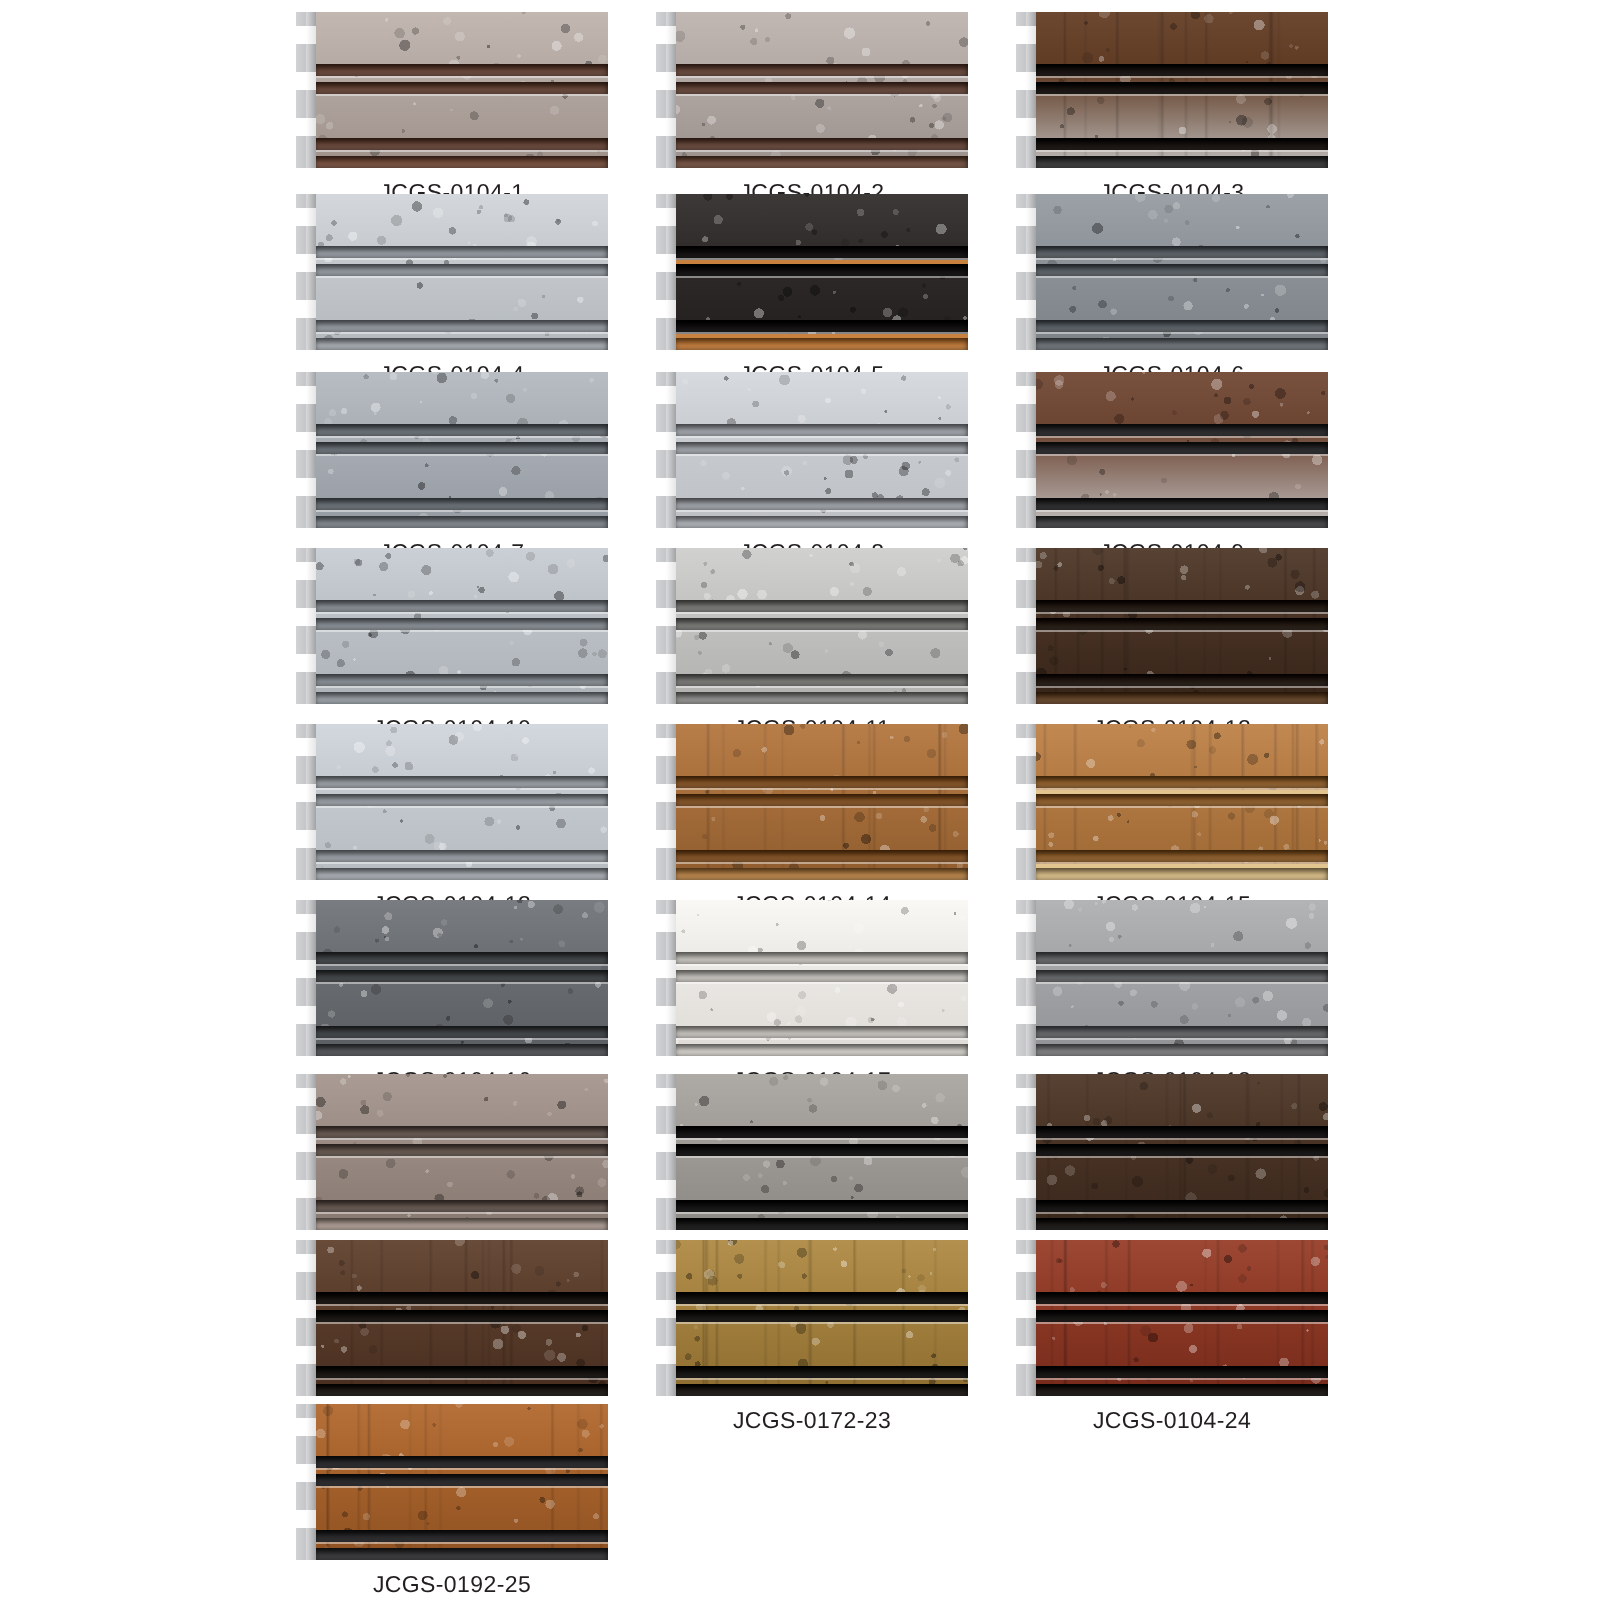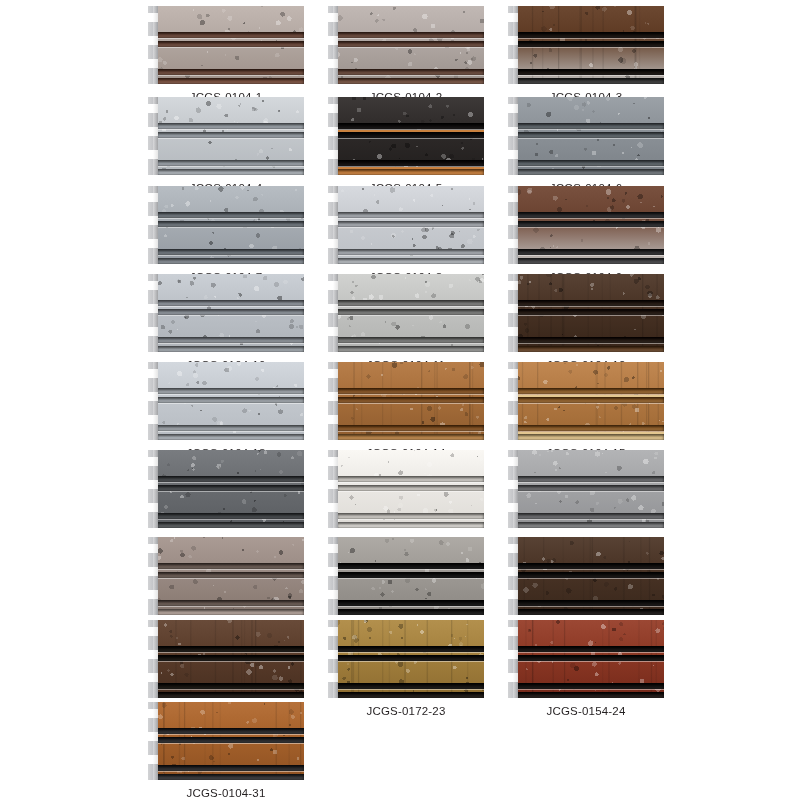--- a/index.html
+++ b/index.html
@@ -602,21 +602,21 @@
           <div class="hl" style="top: 88.4615%;"></div>
           <div class="groove gr-shadow" style="top: 92.3077%; height: 7.69231%; background: linear-gradient(rgb(4, 0, 0) 0%, rgb(32, 26, 23) 50%, rgb(50, 44, 41) 100%);"></div>
         </div>
         <div class="edge">
           <div class="notch n1"></div>
           <div class="notch n2"></div>
           <div class="notch n3"></div>
           <div class="lip"></div>
         </div>
       </div>
-      <div class="caption">JCGS-0154-24</div>
+      <div class="caption">JCGS-0104-24</div>
     </div>
     <div class="cell" style="left: 148px; top: 702px;">
       <div class="tile">
         <div class="body">
           <div class="face" style="background: linear-gradient(rgb(182, 113, 58) 0%, rgb(168, 99, 44) 38%, rgb(142, 81, 34) 100%);"></div>
           <div class="tex" style="background-image: radial-gradient(2.3px at 11.5% 82.2%, rgba(0, 0, 0, 0.33) 0px, rgba(0, 0, 0, 0.33) 100%, rgba(0, 0, 0, 0) 100%), radial-gradient(1.6px at 18.9% 98.4%, rgba(0, 0, 0, 0.25) 0px, rgba(0, 0, 0, 0.25) 100%, rgba(0, 0, 0, 0) 100%), radial-gradient(1.5px at 10.5% 70.8%, rgba(0, 0, 0, 0.28) 0px, rgba(0, 0, 0, 0.28) 100%, rgba(0, 0, 0, 0) 100%), radial-gradient(1.1px at 97.8% 14.4%, rgba(255, 255, 255, 0.2) 0px, rgba(255, 255, 255, 0.2) 100%, rgba(0, 0, 0, 0) 100%), radial-gradient(1.2px at 88.5% 96.3%, rgba(0, 0, 0, 0.16) 0px, rgba(0, 0, 0, 0.16) 100%, rgba(0, 0, 0, 0) 100%), radial-gradient(2.4px at 31% 13.1%, rgba(255, 255, 255, 0.25) 0px, rgba(255, 255, 255, 0.25) 100%, rgba(0, 0, 0, 0) 100%), radial-gradient(2.1px at 25.6% 35.3%, rgba(255, 255, 255, 0.16) 0px, rgba(255, 255, 255, 0.16) 100%, rgba(0, 0, 0, 0) 100%), radial-gradient(2.4px at 2.3% 19%, rgba(255, 255, 255, 0.25) 0px, rgba(255, 255, 255, 0.25) 100%, rgba(0, 0, 0, 0) 100%), radial-gradient(1.3px at 65.1% 82.9%, rgba(0, 0, 0, 0.14) 0px, rgba(0, 0, 0, 0.14) 100%, rgba(0, 0, 0, 0) 100%), radial-gradient(1.2px at 3.2% 53.2%, rgba(0, 0, 0, 0.22) 0px, rgba(0, 0, 0, 0.22) 100%, rgba(0, 0, 0, 0) 100%), radial-gradient(1px at 68.7% 74.8%, rgba(255, 255, 255, 0.27) 0px, rgba(255, 255, 255, 0.27) 100%, rgba(0, 0, 0, 0) 100%), radial-gradient(0.6px at 21.2% 88.6%, rgba(255, 255, 255, 0.25) 0px, rgba(255, 255, 255, 0.25) 100%, rgba(0, 0, 0, 0) 100%), radial-gradient(0.8px at 38.8% 76.5%, rgba(0, 0, 0, 0.13) 0px, rgba(0, 0, 0, 0.13) 100%, rgba(0, 0, 0, 0) 100%), radial-gradient(1.5px at 95.9% 72%, rgba(255, 255, 255, 0.24) 0px, rgba(255, 255, 255, 0.24) 100%, rgba(0, 0, 0, 0) 100%), radial-gradient(2.7px at 7.6% 38.5%, rgba(255, 255, 255, 0.31) 0px, rgba(255, 255, 255, 0.31) 100%, rgba(0, 0, 0, 0) 100%), radial-gradient(0.9px at 40.9% 13.4%, rgba(0, 0, 0, 0.2) 0px, rgba(0, 0, 0, 0.2) 100%, rgba(0, 0, 0, 0) 100%), radial-gradient(2px at 92.4% 19%, rgba(255, 255, 255, 0.19) 0px, rgba(255, 255, 255, 0.19) 100%, rgba(0, 0, 0, 0) 100%), radial-gradient(1px at 32.7% 41%, rgba(255, 255, 255, 0.36) 0px, rgba(255, 255, 255, 0.36) 100%, rgba(0, 0, 0, 0) 100%), radial-gradient(1.8px at 17.8% 72.2%, rgba(255, 255, 255, 0.17) 0px, rgba(255, 255, 255, 0.17) 100%, rgba(0, 0, 0, 0) 100%), radial-gradient(2.5px at 66.4% 24.1%, rgba(255, 255, 255, 0.14) 0px, rgba(255, 255, 255, 0.14) 100%, rgba(0, 0, 0, 0) 100%), radial-gradient(2.5px at 4.8% 4.4%, rgba(0, 0, 0, 0.14) 0px, rgba(0, 0, 0, 0.14) 100%, rgba(0, 0, 0, 0) 100%), radial-gradient(1.5px at 77.7% 61.4%, rgba(0, 0, 0, 0.34) 0px, rgba(0, 0, 0, 0.34) 100%, rgba(0, 0, 0, 0) 100%), radial-gradient(1.2px at 26.3% 95.7%, rgba(0, 0, 0, 0.11) 0px, rgba(0, 0, 0, 0.11) 100%, rgba(0, 0, 0, 0) 100%), radial-gradient(0.6px at 32.2% 36.9%, rgba(0, 0, 0, 0.23) 0px, rgba(0, 0, 0, 0.23) 100%, rgba(0, 0, 0, 0) 100%), radial-gradient(2.4px at 29.1% 89.3%, rgba(0, 0, 0, 0.17) 0px, rgba(0, 0, 0, 0.17) 100%, rgba(0, 0, 0, 0) 100%), radial-gradient(2.6px at 80.4% 42%, rgba(255, 255, 255, 0.13) 0px, rgba(255, 255, 255, 0.13) 100%, rgba(0, 0, 0, 0) 100%), radial-gradient(2.3px at 23.2% 47.1%, rgba(255, 255, 255, 0.37) 0px, rgba(255, 255, 255, 0.37) 100%, rgba(0, 0, 0, 0) 100%), radial-gradient(2.3px at 80.3% 64.2%, rgba(255, 255, 255, 0.25) 0px, rgba(255, 255, 255, 0.25) 100%, rgba(0, 0, 0, 0) 100%), radial-gradient(2.4px at 37% 71.4%, rgba(0, 0, 0, 0.22) 0px, rgba(0, 0, 0, 0.22) 100%, rgba(0, 0, 0, 0) 100%), radial-gradient(1px at 86.3% 43%, rgba(0, 0, 0, 0.31) 0px, rgba(0, 0, 0, 0.31) 100%, rgba(0, 0, 0, 0) 100%), radial-gradient(1.7px at 39.6% 94.3%, rgba(255, 255, 255, 0.33) 0px, rgba(255, 255, 255, 0.33) 100%, rgba(0, 0, 0, 0) 100%), radial-gradient(0.9px at 4.5% 92.2%, rgba(255, 255, 255, 0.12) 0px, rgba(255, 255, 255, 0.12) 100%, rgba(0, 0, 0, 0) 100%), radial-gradient(1.3px at 29.7% 33.3%, rgba(255, 255, 255, 0.35) 0px, rgba(255, 255, 255, 0.35) 100%, rgba(0, 0, 0, 0) 100%), radial-gradient(2.7px at 15.3% 88.2%, rgba(255, 255, 255, 0.14) 0px, rgba(255, 255, 255, 0.14) 100%, rgba(0, 0, 0, 0) 100%), radial-gradient(2.6px at 91.3% 12.8%, rgba(0, 0, 0, 0.13) 0px, rgba(0, 0, 0, 0.13) 100%, rgba(0, 0, 0, 0) 100%), radial-gradient(1.3px at 61.7% 26%, rgba(255, 255, 255, 0.23) 0px, rgba(255, 255, 255, 0.23) 100%, rgba(0, 0, 0, 0) 100%), radial-gradient(1.2px at 15.7% 54%, rgba(0, 0, 0, 0.26) 0px, rgba(0, 0, 0, 0.26) 100%, rgba(0, 0, 0, 0) 100%), radial-gradient(1.1px at 5.5% 41.5%, rgba(0, 0, 0, 0.29) 0px, rgba(0, 0, 0, 0.29) 100%, rgba(0, 0, 0, 0) 100%), radial-gradient(1.1px at 90.7% 29.6%, rgba(0, 0, 0, 0.26) 0px, rgba(0, 0, 0, 0.26) 100%, rgba(0, 0, 0, 0) 100%), radial-gradient(1.8px at 49.3% 0.1%, rgba(255, 255, 255, 0.17) 0px, rgba(255, 255, 255, 0.17) 100%, rgba(0, 0, 0, 0) 100%), radial-gradient(1px at 55.7% 86.7%, rgba(0, 0, 0, 0.32) 0px, rgba(0, 0, 0, 0.32) 100%, rgba(0, 0, 0, 0) 100%), radial-gradient(0.9px at 25.1% 52.5%, rgba(255, 255, 255, 0.18) 0px, rgba(255, 255, 255, 0.18) 100%, rgba(0, 0, 0, 0) 100%), radial-gradient(2.4px at 24.3% 34.9%, rgba(255, 255, 255, 0.16) 0px, rgba(255, 255, 255, 0.16) 100%, rgba(0, 0, 0, 0) 100%), radial-gradient(2.5px at 50.1% 56.6%, rgba(255, 255, 255, 0.27) 0px, rgba(255, 255, 255, 0.27) 100%, rgba(0, 0, 0, 0) 100%), radial-gradient(0.8px at 73.1% 2.9%, rgba(0, 0, 0, 0.3) 0px, rgba(0, 0, 0, 0.3) 100%, rgba(0, 0, 0, 0) 100%), radial-gradient(1.1px at 49.1% 66.7%, rgba(0, 0, 0, 0.27) 0px, rgba(0, 0, 0, 0.27) 100%, rgba(0, 0, 0, 0) 100%), linear-gradient(90deg, rgba(0, 0, 0, 0) 97%, rgba(0, 0, 0, 0.12) 97.6%, rgba(0, 0, 0, 0) 98.6%), linear-gradient(90deg, rgba(0, 0, 0, 0) 37.3%, rgba(0, 0, 0, 0.1) 37.9%, rgba(0, 0, 0, 0) 38.9%), linear-gradient(90deg, rgba(0, 0, 0, 0) 14.5%, rgba(0, 0, 0, 0.1) 15.1%, rgba(0, 0, 0, 0) 16.1%), linear-gradient(90deg, rgba(0, 0, 0, 0) 89.2%, rgba(0, 0, 0, 0.08) 89.8%, rgba(0, 0, 0, 0) 90.8%), linear-gradient(90deg, rgba(0, 0, 0, 0) 18%, rgba(0, 0, 0, 0.16) 18.6%, rgba(0, 0, 0, 0) 19.6%), linear-gradient(90deg, rgba(0, 0, 0, 0) 32%, rgba(0, 0, 0, 0.05) 32.6%, rgba(0, 0, 0, 0) 33.6%), linear-gradient(90deg, rgba(0, 0, 0, 0) 80.4%, rgba(0, 0, 0, 0.14) 81%, rgba(0, 0, 0, 0) 82%), linear-gradient(90deg, rgba(0, 0, 0, 0) 42.3%, rgba(0, 0, 0, 0.06) 42.9%, rgba(0, 0, 0, 0) 43.9%), linear-gradient(90deg, rgba(0, 0, 0, 0) 4%, rgba(0, 0, 0, 0.14) 4.6%, rgba(0, 0, 0, 0) 5.6%), linear-gradient(90deg, rgba(0, 0, 0, 0) 4%, rgba(0, 0, 0, 0.11) 4.6%, rgba(0, 0, 0, 0) 5.6%);"></div>
           <div class="groove gr-shadow" style="top: 33.3333%; height: 7.69231%; background: linear-gradient(rgb(15, 15, 17) 0%, rgb(43, 43, 45) 50%, rgb(61, 61, 63) 100%);"></div>
           <div class="hl" style="top: 41.0256%;"></div>
           <div class="groove gr-shadow" style="top: 44.8718%; height: 7.69231%; background: linear-gradient(rgb(15, 15, 17) 0%, rgb(43, 43, 45) 50%, rgb(61, 61, 63) 100%);"></div>
           <div class="hl" style="top: 52.5641%;"></div>
@@ -624,15 +624,15 @@
           <div class="hl" style="top: 88.4615%;"></div>
           <div class="groove gr-shadow" style="top: 92.3077%; height: 7.69231%; background: linear-gradient(rgb(30, 30, 32) 0%, rgb(58, 58, 60) 50%, rgb(76, 76, 78) 100%);"></div>
         </div>
         <div class="edge">
           <div class="notch n1"></div>
           <div class="notch n2"></div>
           <div class="notch n3"></div>
           <div class="lip"></div>
         </div>
       </div>
-      <div class="caption">JCGS-0104-31</div>
+      <div class="caption">JCGS-0192-25</div>
     </div>
   </div>
 
 </body></html>

